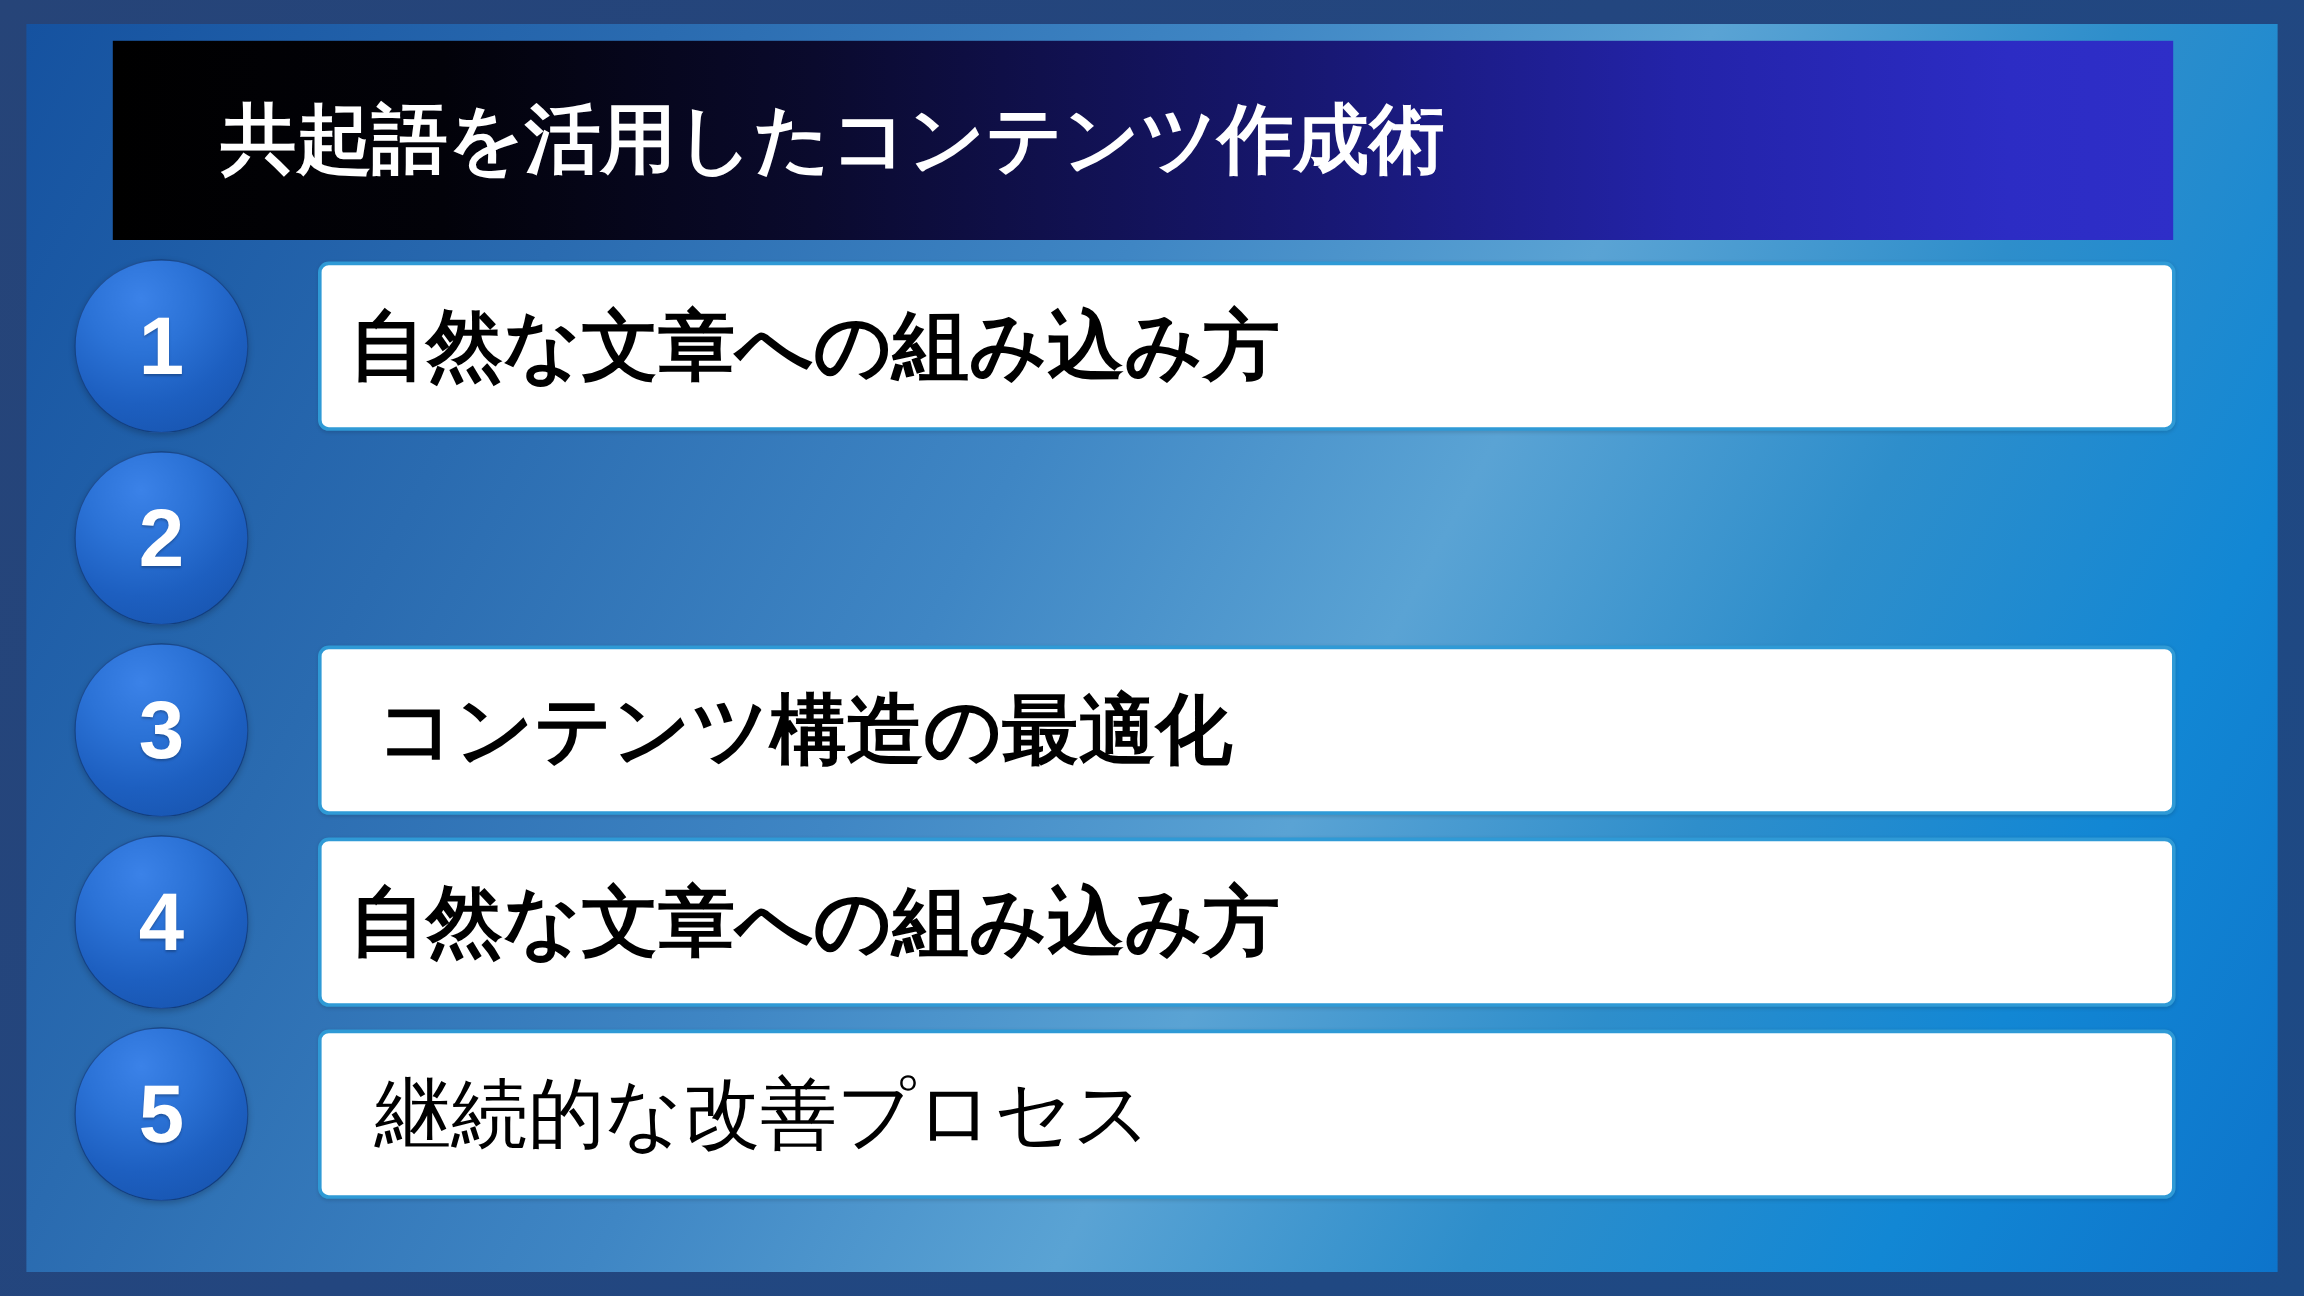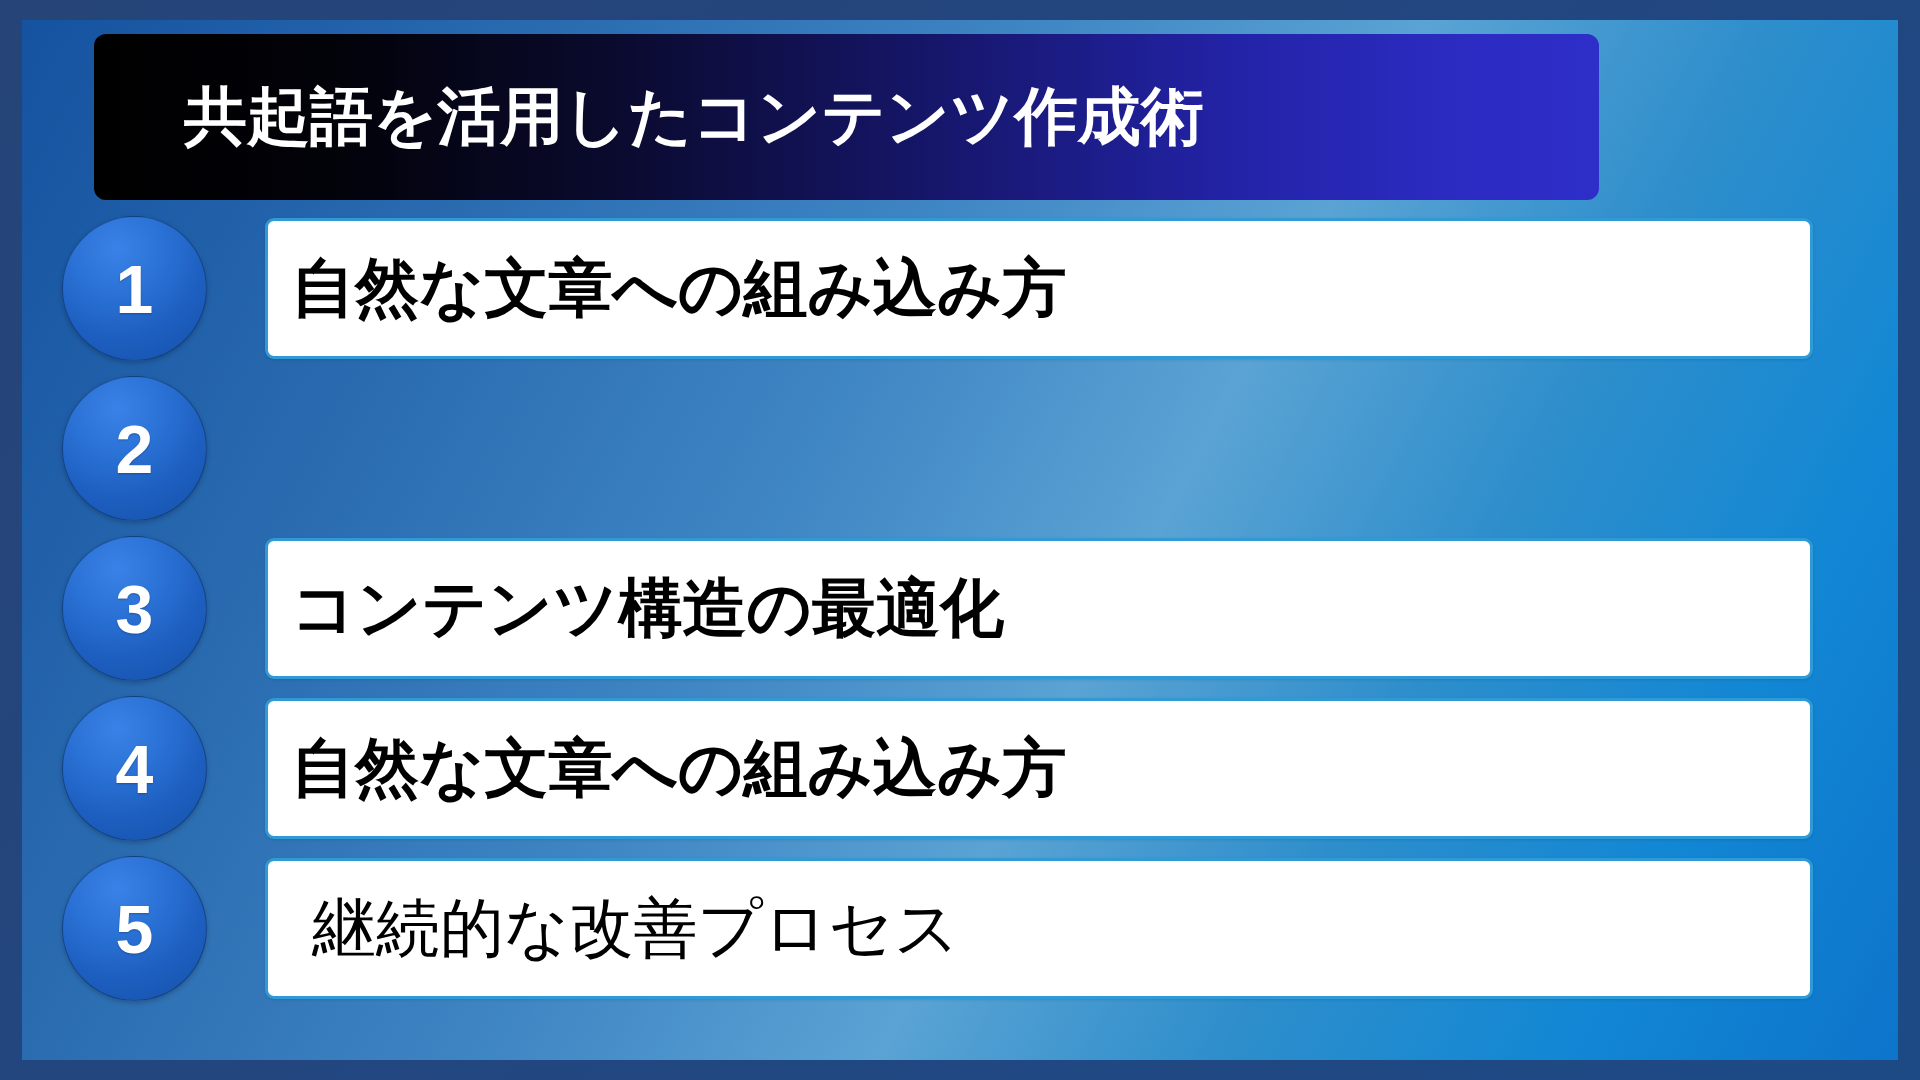--- a/index.html
+++ b/index.html
@@ -38,31 +38,30 @@
         #2e8ecb 72%,
         #1287d4 86%,
         #0d74cb 100%);
   }
 
   
   #title-bar {
     position: absolute;
     left: 72px;
     top: 14px;
-    width: 1505px;
+    width: 1717px;
     height: 166px;
     background: linear-gradient(90deg,
         #000000 0%,
         #020209 16%,
         #0a0a2d 34%,
         #16166b 56%,
         #2323a8 76%,
         #2c2cc4 92%,
         #2e2ec8 100%);
-    border-radius: 12px;
   }
   #title-text {
     position: absolute;
     left: 90px;
     top: 50%;
     transform: translateY(-50%);
     color: #ffffff;
     font-size: 63px;
     font-weight: bold;
     letter-spacing: 0px;
@@ -157,21 +156,21 @@
         <div class="num-circle">
           <span class="num-label">2</span>
         </div>
       </div>
 
       <div class="item-row">
         <div class="num-circle">
           <span class="num-label">3</span>
         </div>
         <div class="item-card">
-          <span class="item-text" style="font-weight: bold;">コンテンツ構造の最適化</span>
+          <span class="item-text" style="font-weight: bold; margin-left: 23px;">コンテンツ構造の最適化</span>
         </div>
       </div>
 
       <div class="item-row">
         <div class="num-circle">
           <span class="num-label">4</span>
         </div>
         <div class="item-card">
           <span class="item-text" style="font-weight: bold;">自然な文章への組み込み方</span>
         </div>

